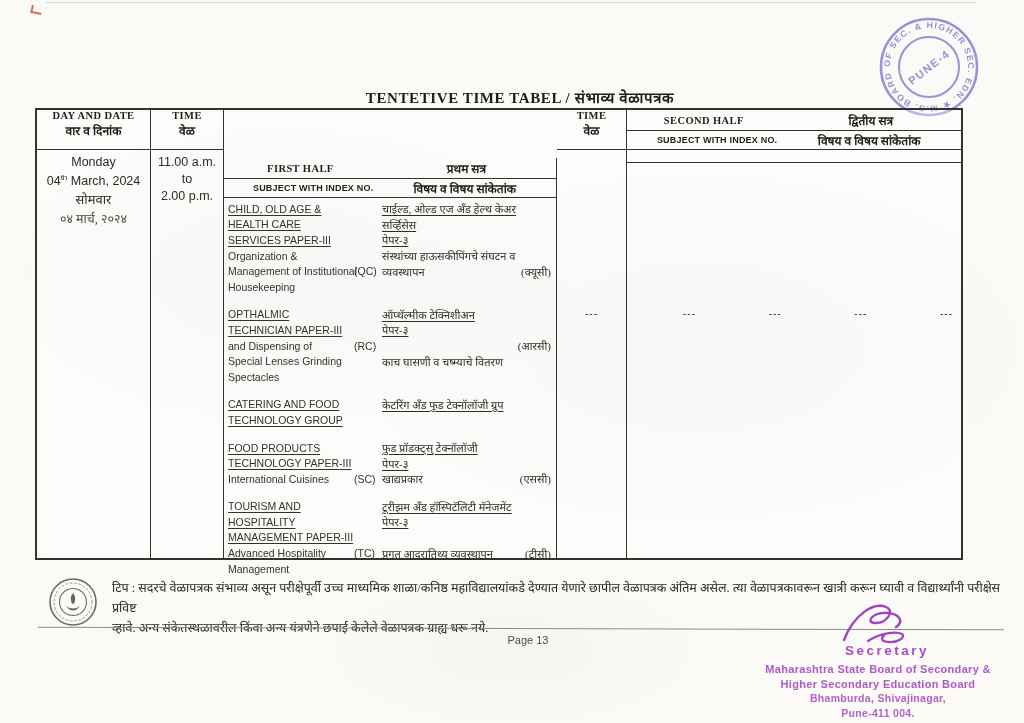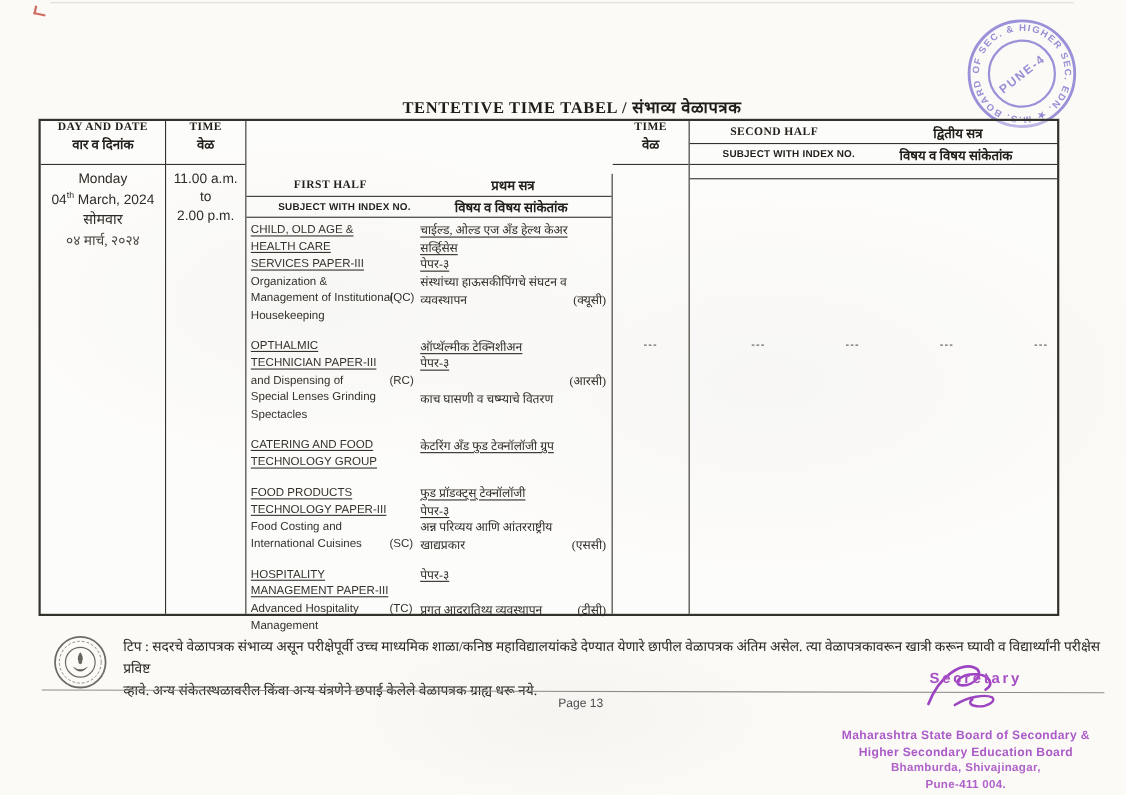--- a/index.html
+++ b/index.html
@@ -72,21 +72,21 @@
   
   .note-emblem { position:absolute; left:46px; top:576px; opacity:.85; filter:blur(.3px); }
   .note-text { position:absolute; left:112px; top:578px; width:900px;
     font-family:"Liberation Serif",serif; font-size:12.5px; line-height:20px; color:#2b2722; }
   .note-rule { position:absolute; left:38px; top:628px; width:966px;
     border-top:1px solid #8d8d89; transform:rotate(.15deg); }
   .page-label { position:absolute; left:428px; top:634px; width:200px; text-align:center;
     font-size:11px; color:#4c4c4c; }
 
   .signature { position:absolute; left:834px; top:600px; filter:blur(.2px); }
-  .sec-label { position:absolute; left:845px; top:609px; font-weight:bold; font-size:13.5px;
+  .sec-label { position:absolute; left:845px; top:643px; font-weight:bold; font-size:13.5px;
     letter-spacing:2.5px; color:#a84ec5; filter:blur(.3px); }
   .footer-org { position:absolute; left:726px; top:662px; width:304px; text-align:center;
     font-weight:bold; font-size:11px; line-height:14.5px; letter-spacing:.3px;
     color:#ab5bc8; filter:blur(.25px); }
   .fo-small { font-size:10.5px; color:#b163c9; }
 </style>
 </head>
 <body>
 
 <div class="scan-line"></div>
@@ -236,33 +236,33 @@
             <span class="s-mr u">फुड प्रॉडक्ट्स् टेक्नॉलॉजी</span>
             <span class="s-mcode"></span>
           </div>
           <div class="s-line">
             <span class="s-en u">TECHNOLOGY PAPER-III</span>
             <span class="s-code"></span>
             <span class="s-mr u">पेपर-३</span>
             <span class="s-mcode"></span>
           </div>
           <div class="s-line">
-            <span class="s-en">Food Costing and</span>
-            <span class="s-code"></span>
-            <span class="s-mr">अन्न परिव्यय आणि आंतरराष्ट्रीय</span>
-            <span class="s-mcode"></span>
-          </div>
-          <div class="s-line">
             <span class="s-en">International Cuisines</span>
             <span class="s-code">(SC)</span>
             <span class="s-mr">खाद्यप्रकार</span>
             <span class="s-mcode">(एससी)</span>
           </div>
         </div>
         <div class="subject-block">
+          <div class="s-line">
+            <span class="s-en u">TOURISM AND</span>
+            <span class="s-code"></span>
+            <span class="s-mr u">टूरीझम अँड हॉस्पिटॅलिटी मॅनेजमेंट</span>
+            <span class="s-mcode"></span>
+          </div>
           <div class="s-line">
             <span class="s-en u">HOSPITALITY</span>
             <span class="s-code"></span>
             <span class="s-mr u">पेपर-३</span>
             <span class="s-mcode"></span>
           </div>
           <div class="s-line">
             <span class="s-en u">MANAGEMENT PAPER-III</span>
             <span class="s-code"></span>
             <span class="s-mr"></span>

